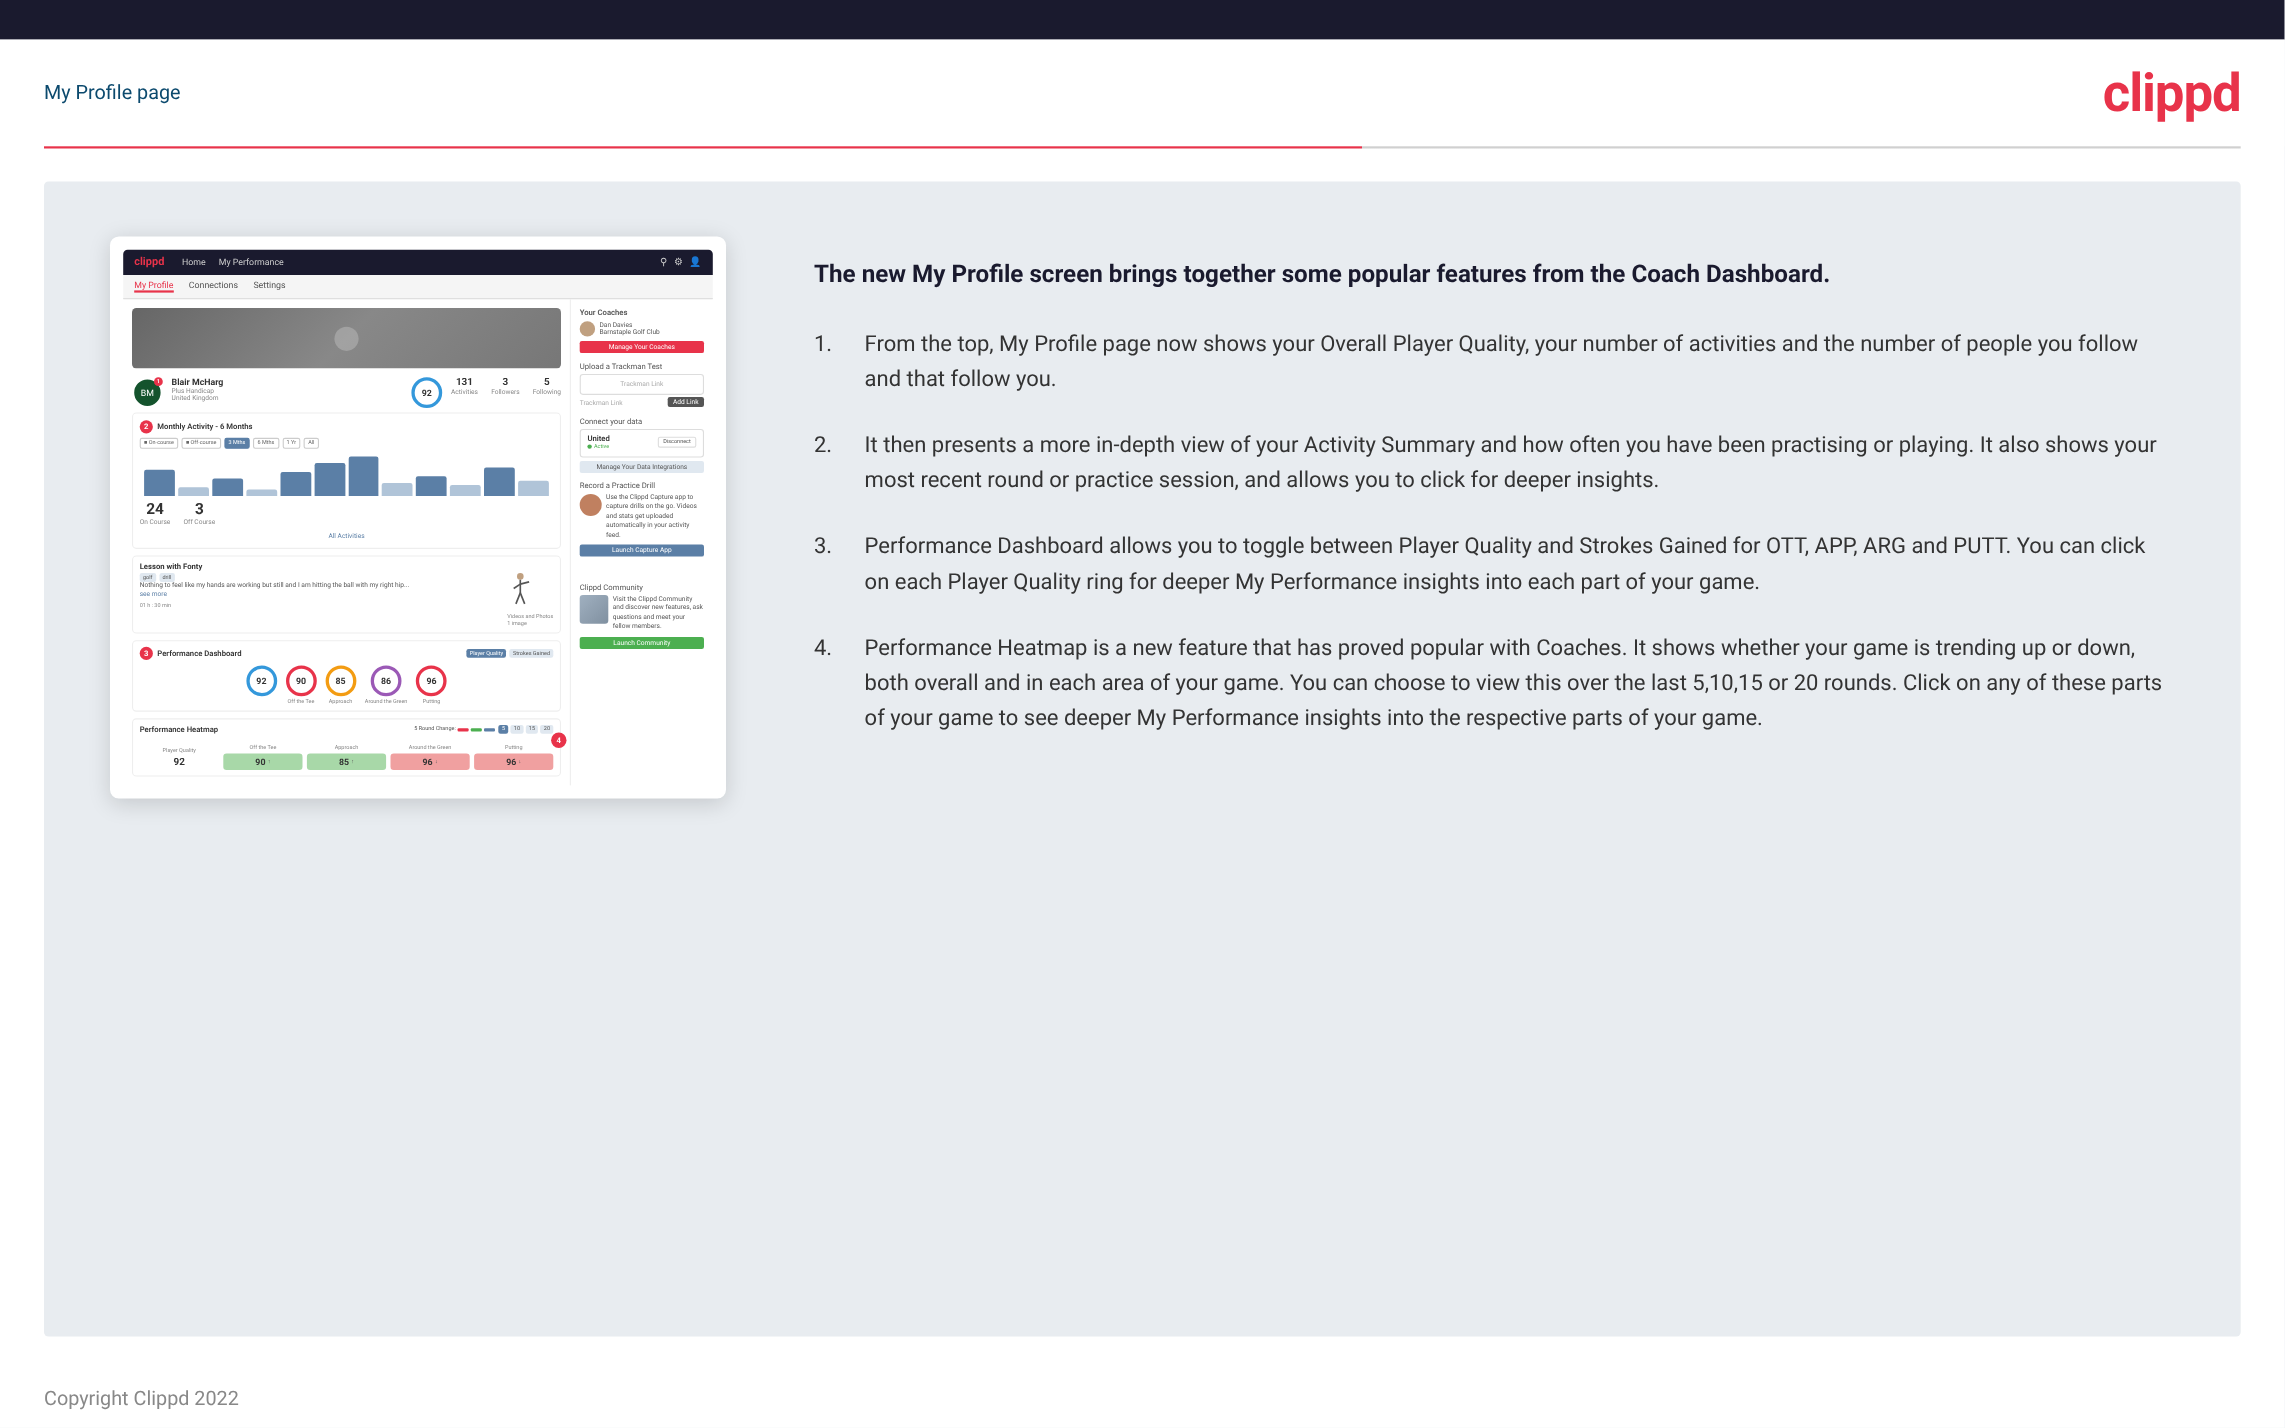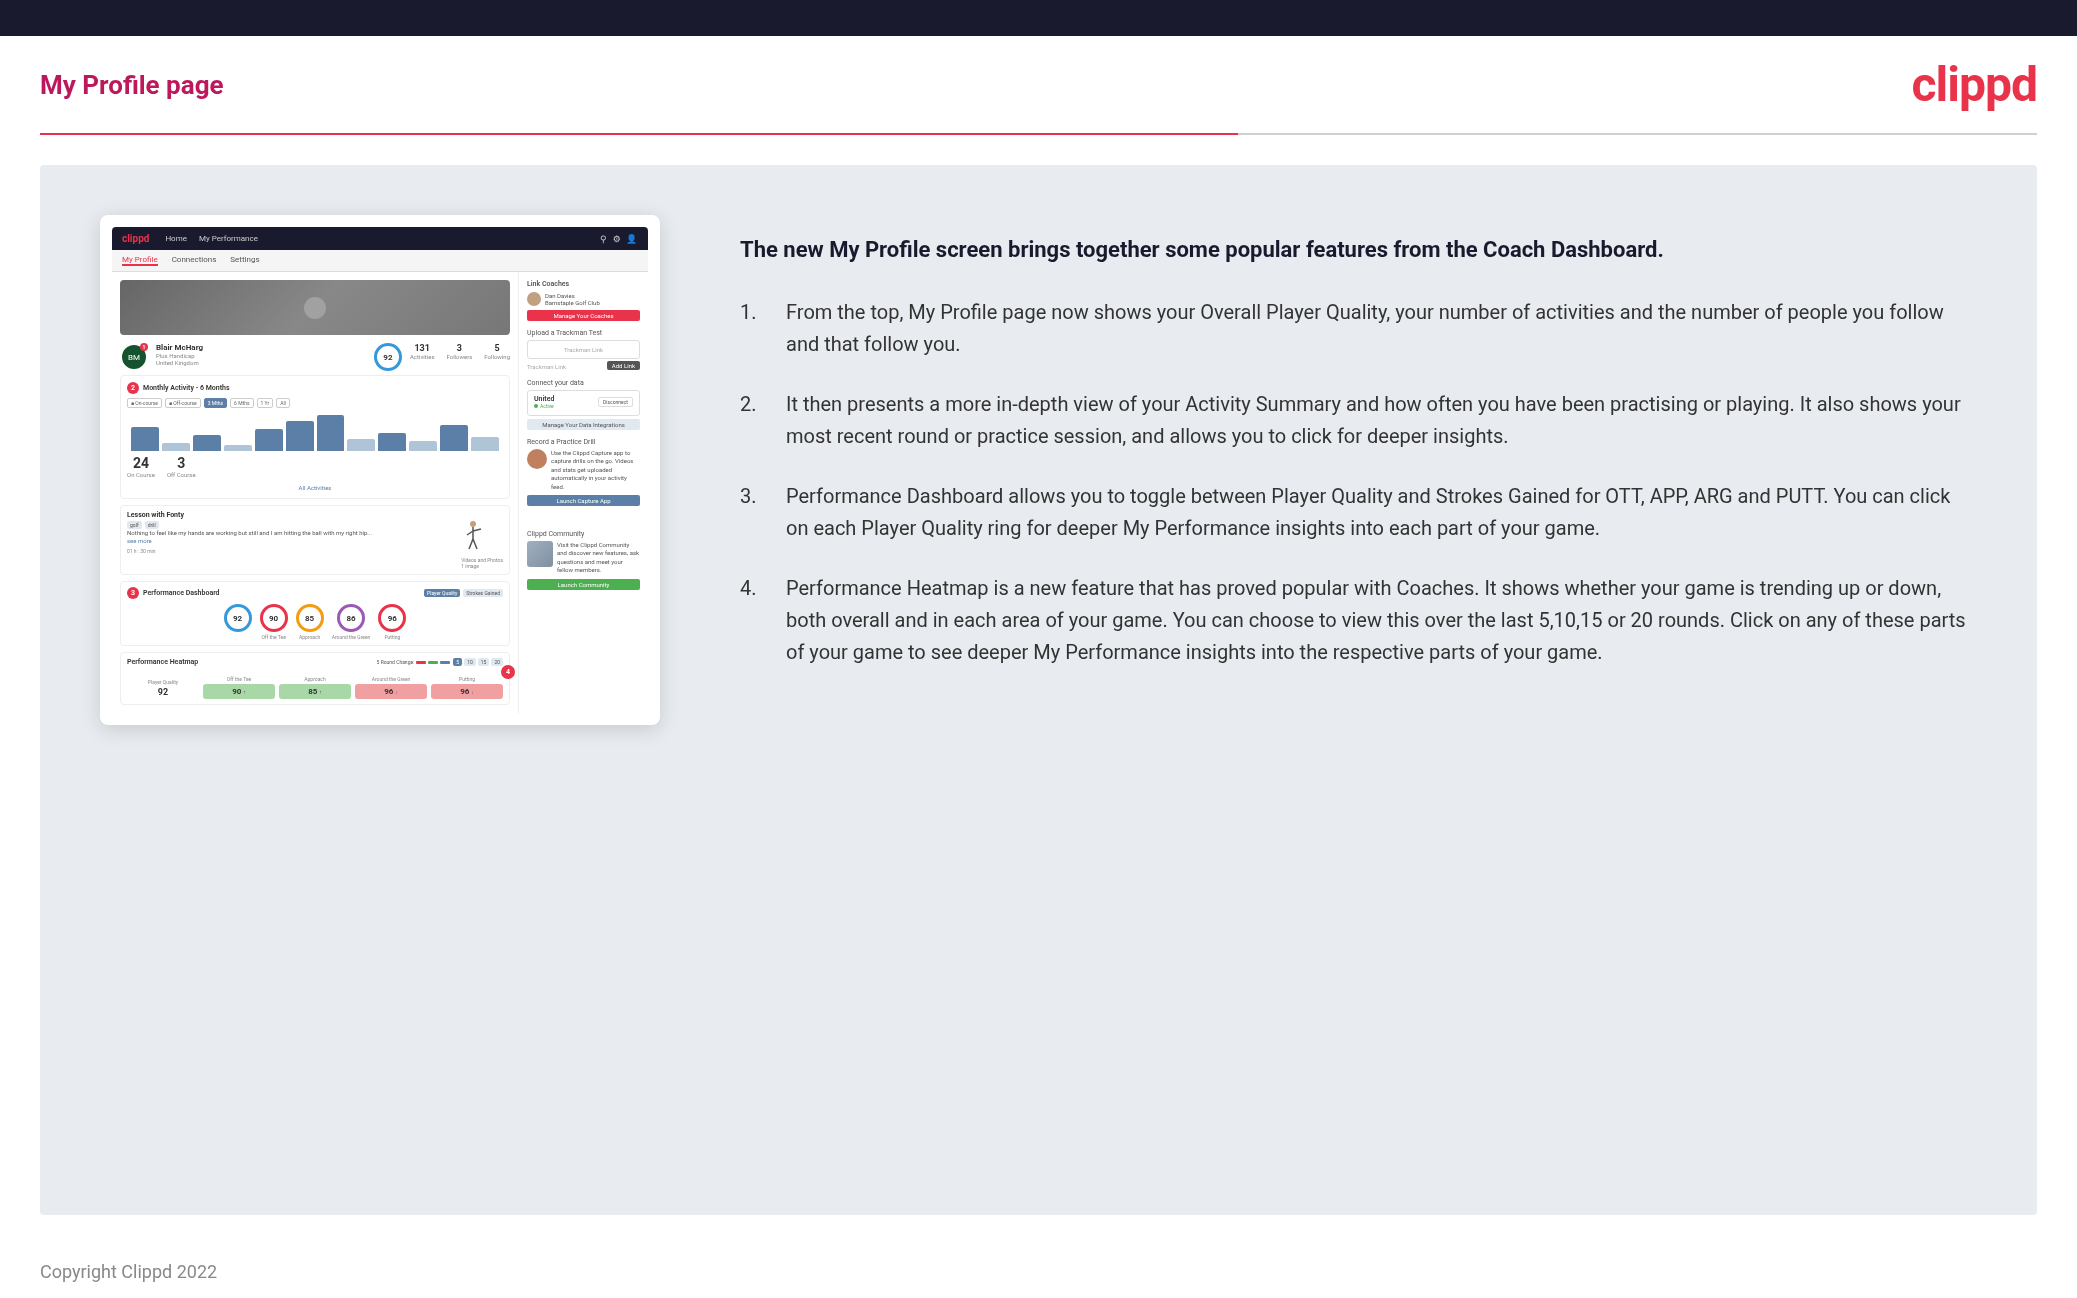--- a/index.html
+++ b/index.html
@@ -19,23 +19,23 @@
 
     
     .header {
       display: flex;
       align-items: center;
       justify-content: space-between;
       padding: 20px 40px;
       background: #fff;
     }
     .header-title {
-      font-size: 26px;
-      color: #be185d;
-      font-weight: 700;
+      font-size: 18px;
+      color: #0c4a6e;
+      font-weight: 400;
     }
     .logo {
       font-size: 48px;
       font-weight: 700;
       color: #e8334a;
       letter-spacing: -1px;
     }
 
     
     .divider {
@@ -1051,21 +1051,21 @@
               </div>
             </div>
             <div class="circle-4">4</div>
           </div>
 
         </div>
 
         <div class="mockup-right">
 
           <div class="coaches-section">
-            <div class="coaches-title">Link Coaches</div>
+            <div class="coaches-title">Your Coaches</div>
             <div class="coach-item">
               <div class="coach-avatar"></div>
               <div class="coach-info">
                 <div>Dan Davies</div>
                 <div>Barnstaple Golf Club</div>
               </div>
             </div>
             <div class="manage-btn">Manage Your Coaches</div>
           </div>
 

